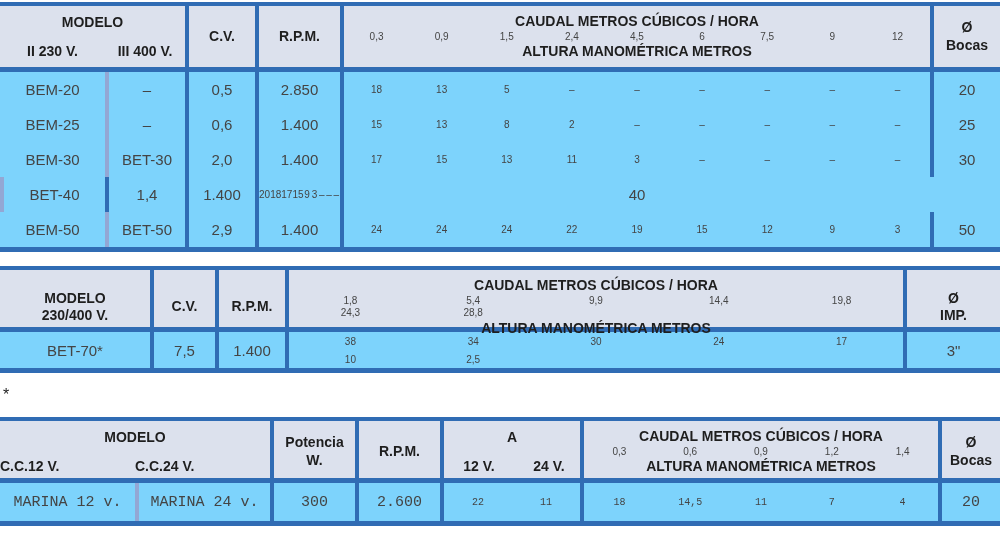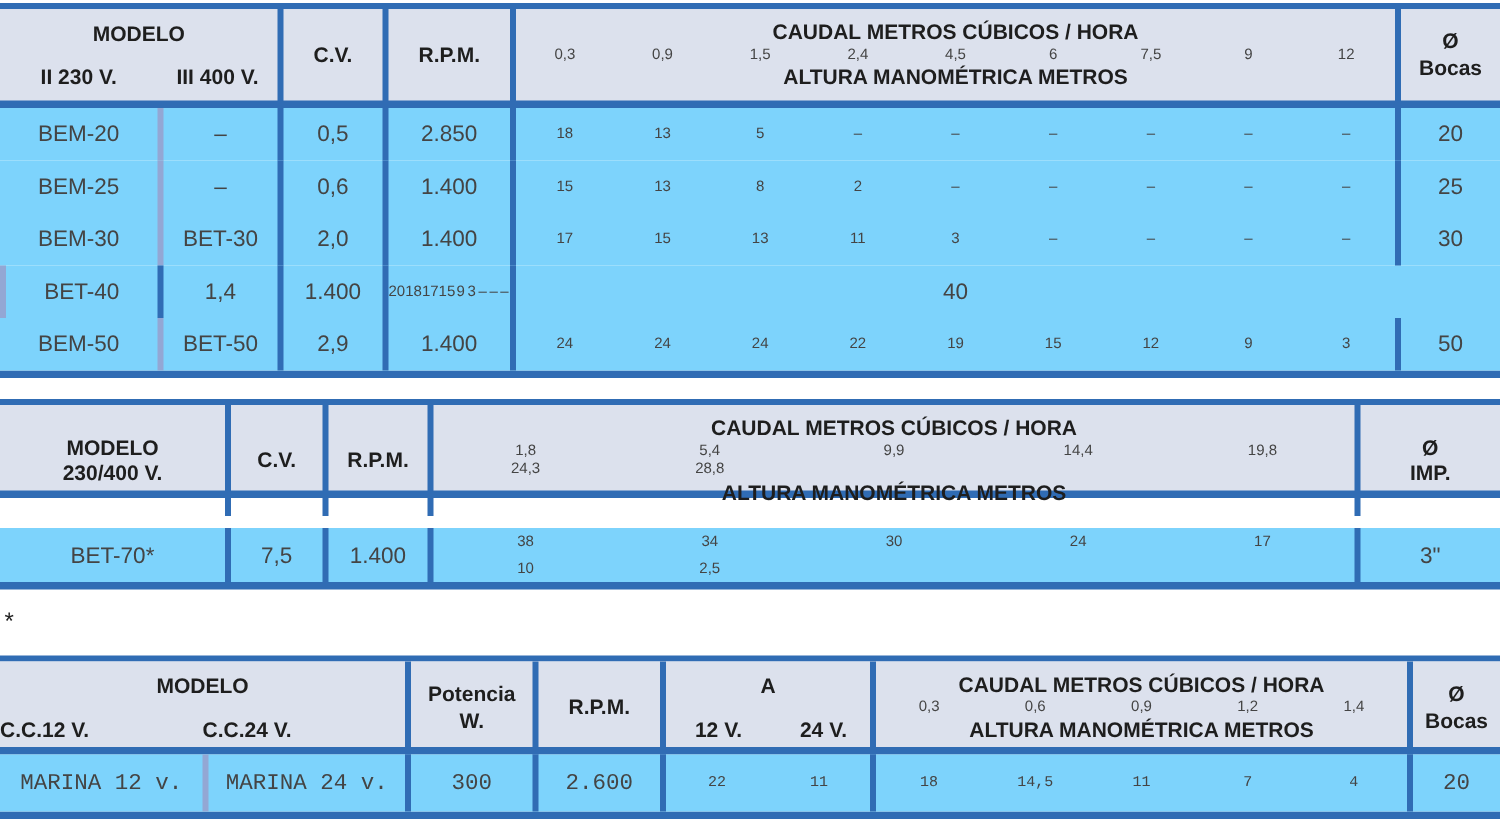--- a/index.html
+++ b/index.html
@@ -18,21 +18,21 @@
   .thead{background:var(--header-bg);border-bottom:5px solid var(--line-blue);display:grid;}
   .trow{display:grid;background:#7dd3fc;}
 
   .t1 .thead,.t1 .trow{grid-template-columns:105px 80px 70px 85px 590px 70px;}
   .t1 .thead{height:66px;}
   .t1 .trow{height:35px;}
 
   .t2{margin-top:14px;}
   .t2 .thead,.t2 .trow{grid-template-columns:150px 65px 70px 618px 97px;}
   .t2 .thead{height:62px;}
-  .t2 .trow{height:36px;margin-top:20px;}
+  .t2 .trow{height:36px;}
 
   .t3 .thead,.t3 .trow{grid-template-columns:135px 135px 85px 85px 140px 358px 62px;}
   .t3 .thead{height:62px;}
   .t3 .trow{height:38px;font-family:Liberation Mono, monospace;}
 
   .hcell{display:flex;flex-direction:column;align-items:center;justify-content:center;
          font-weight:bold;color:var(--header-text);font-size:14px;line-height:1.25;text-align:center;}
   .group{justify-content:space-between;padding:8px 0 7px;}
   .span2{grid-column:1/3;}
   .subgrid{display:grid;width:100%;}

